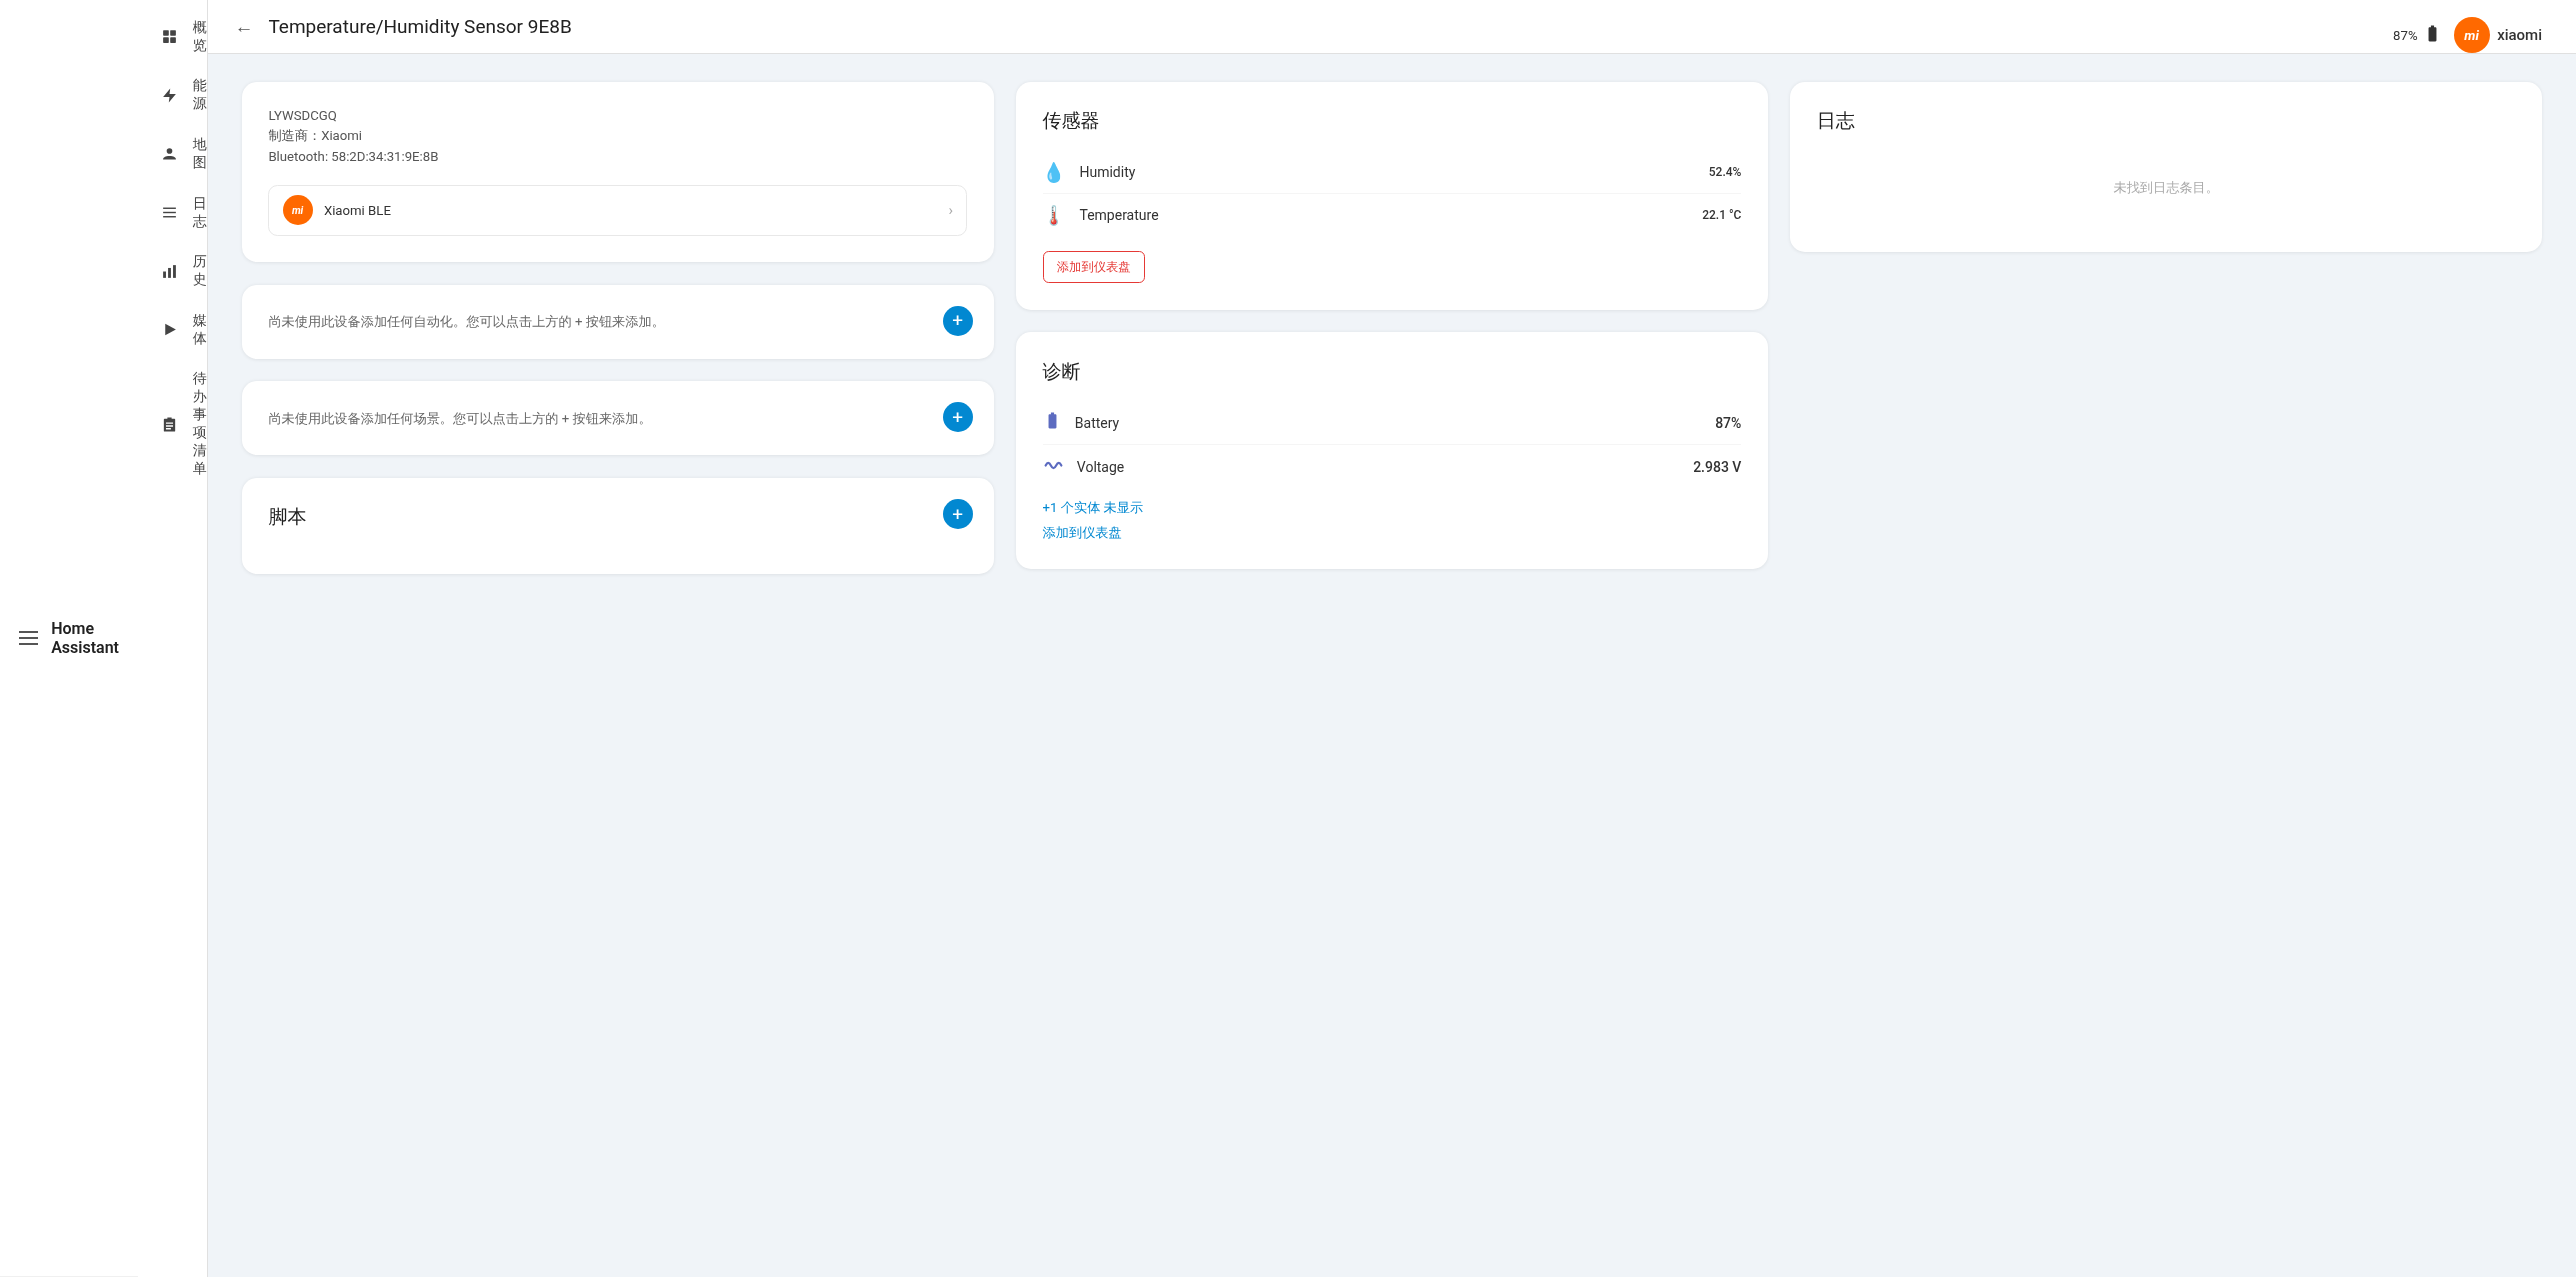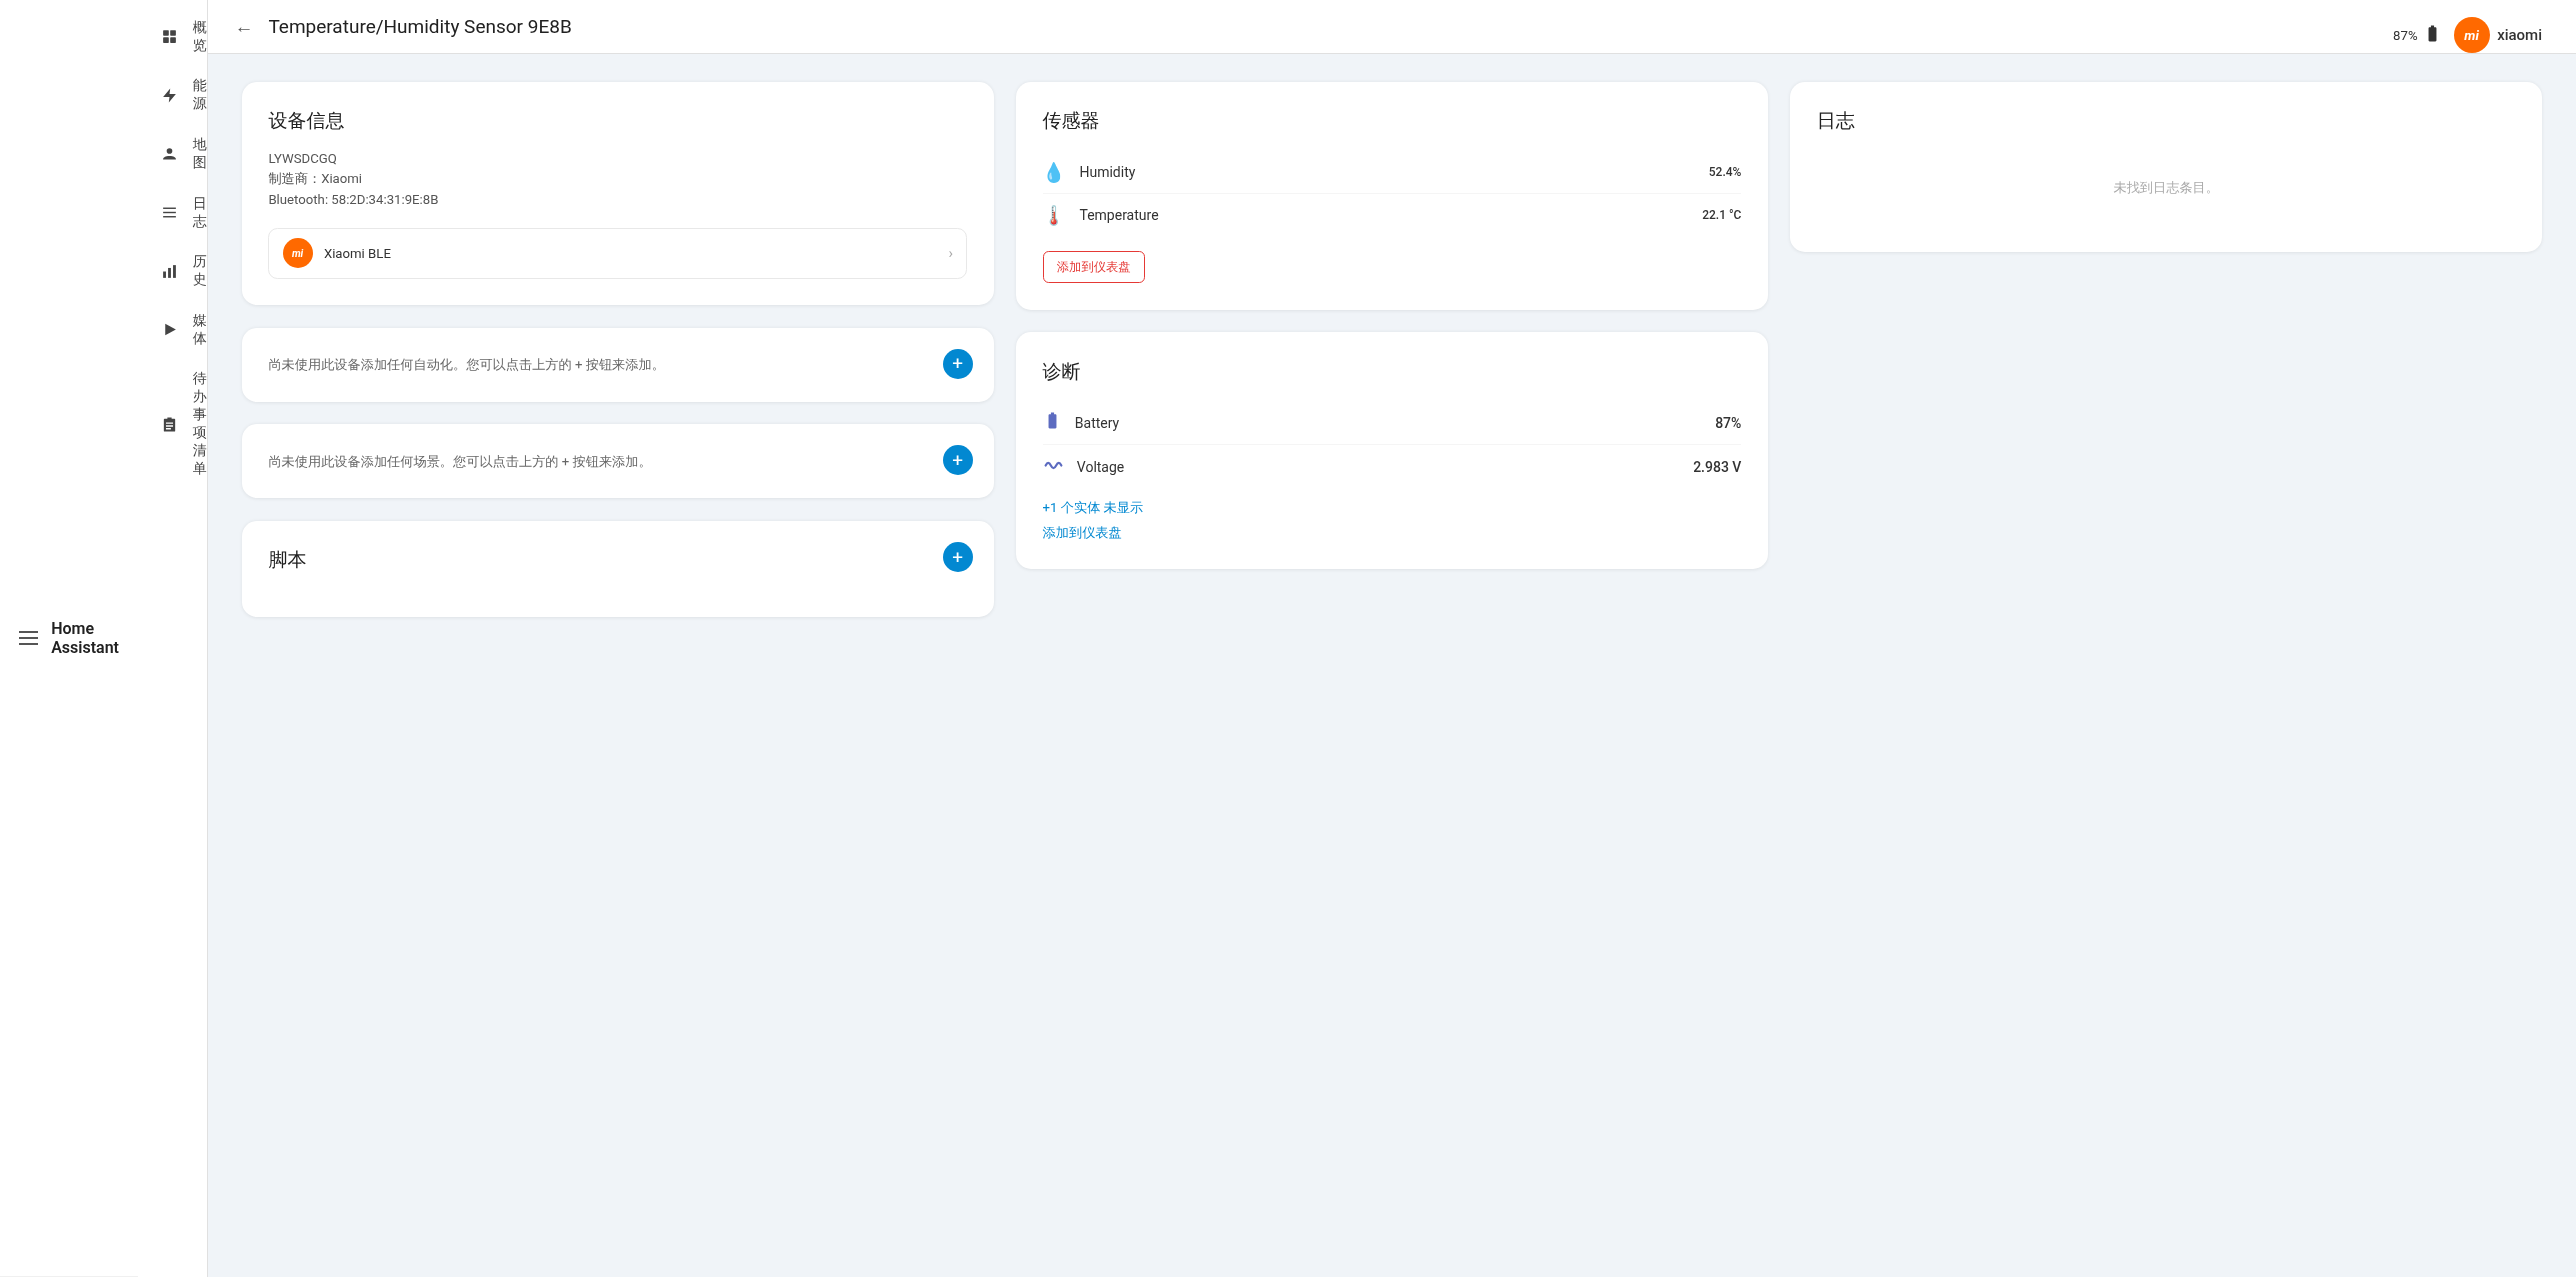--- a/index.html
+++ b/index.html
@@ -473,21 +473,20 @@
       </div>
     </div>
   </div>
 
   <div class="content">
     <div class="cards-grid">
 
       <div style="display:flex; flex-direction:column; gap:22.7px;">
 
         <div class="card">
-          <div class="card-title">设备信息</div>
           <div class="device-info-row">LYWSDCGQ</div>
           <div class="device-info-row">
             <span>制造商：</span><span>Xiaomi</span>
           </div>
           <div class="device-info-row" style="margin-bottom:11.3px;">Bluetooth: 58:2D:34:31:9E:8B</div>
           <div class="integration-row">
             <div class="integration-logo">
               <span style="font-style:italic; font-size:10.4px;">mi</span>
             </div>
             <span class="integration-name">Xiaomi BLE</span>

